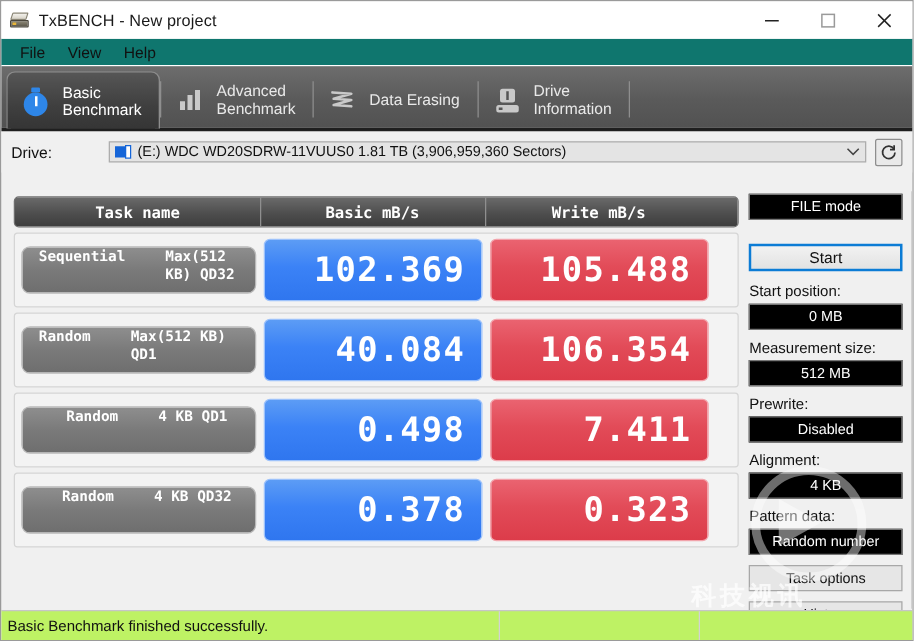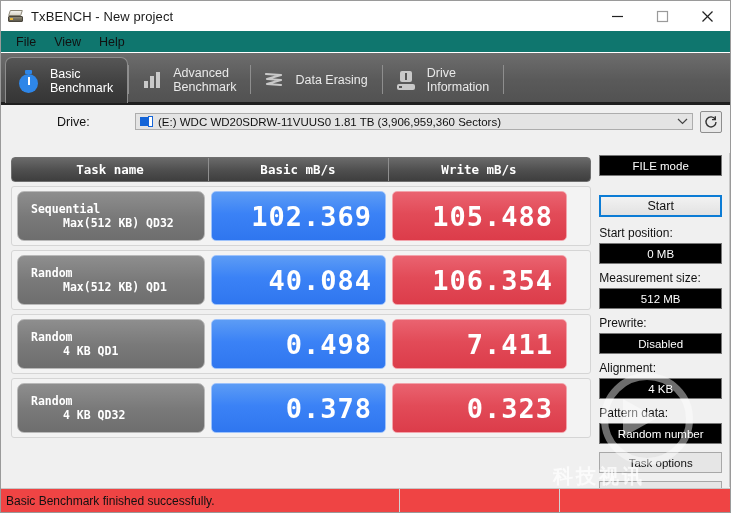--- a/index.html
+++ b/index.html
@@ -167,21 +167,21 @@
   }
 
   
   .driverow {
     height: 33px;
     display: flex;
     align-items: center;
     padding: 0 8px;
     background: #f0f0f0;
   }
-  .drive-label { font-size: 12.5px; color: #111; width: 78px; margin-left: 48px; }
+  .drive-label { font-size: 12.5px; color: #111; width: 78px; }
   .combo {
     flex: 1;
     height: 17px;
     background: #e4e4e4;
     border: 1px solid #adadad;
     display: flex;
     align-items: center;
     padding: 0 2px 0 4px;
     position: relative;
   }
@@ -254,26 +254,26 @@
     margin-top: 4px;
     height: 60px;
     background: #f3f3f3;
     border: 1px solid #d5d5d5;
     border-radius: 3px;
     display: flex;
     align-items: center;
     padding: 0 5px;
   }
   .cell-task {
-    width: 188px; height: 50px;
+    width: 188px; height: 38px;
     margin-right: 6px;
     background: linear-gradient(#8e8e8e, #7a7a7a 50%, #6e6e6e);
     border: 1px solid #b9b9b9;
     border-radius: 7px;
-    display: flex; flex-direction: column; justify-content: center;
+    display: flex; flex-direction: row; justify-content: center;
     padding-left: 13px;
     color: #ffffff;
     font-family: "DejaVu Sans Mono", monospace;
   }
   .cell-task .t1 { font-size: 11.5px; font-weight: bold; line-height: 14px; }
   .cell-task .t2 { font-size: 11.5px; font-weight: bold; line-height: 14px; padding-left: 32px; }
 
   .cell-val {
     width: 175px; height: 50px;
     border-radius: 5px;
@@ -349,21 +349,21 @@
     right: 0px; top: 4px; bottom: 0;
     width: 1px;
     background: #c8c8c8;
   }
 
   
   .statusbar {
     position: absolute;
     left: 0; right: 0; bottom: 0;
     height: 24px;
-    background: #ef4444;
+    background: #bef264;
     border-top: 1px solid #c6c6c6;
     display: flex;
     align-items: center;
     font-size: 12px;
     color: #111;
   }
   .status-main {
     flex: 1;
     padding-left: 5px;
     border-right: 1px solid #d2d2d2;

